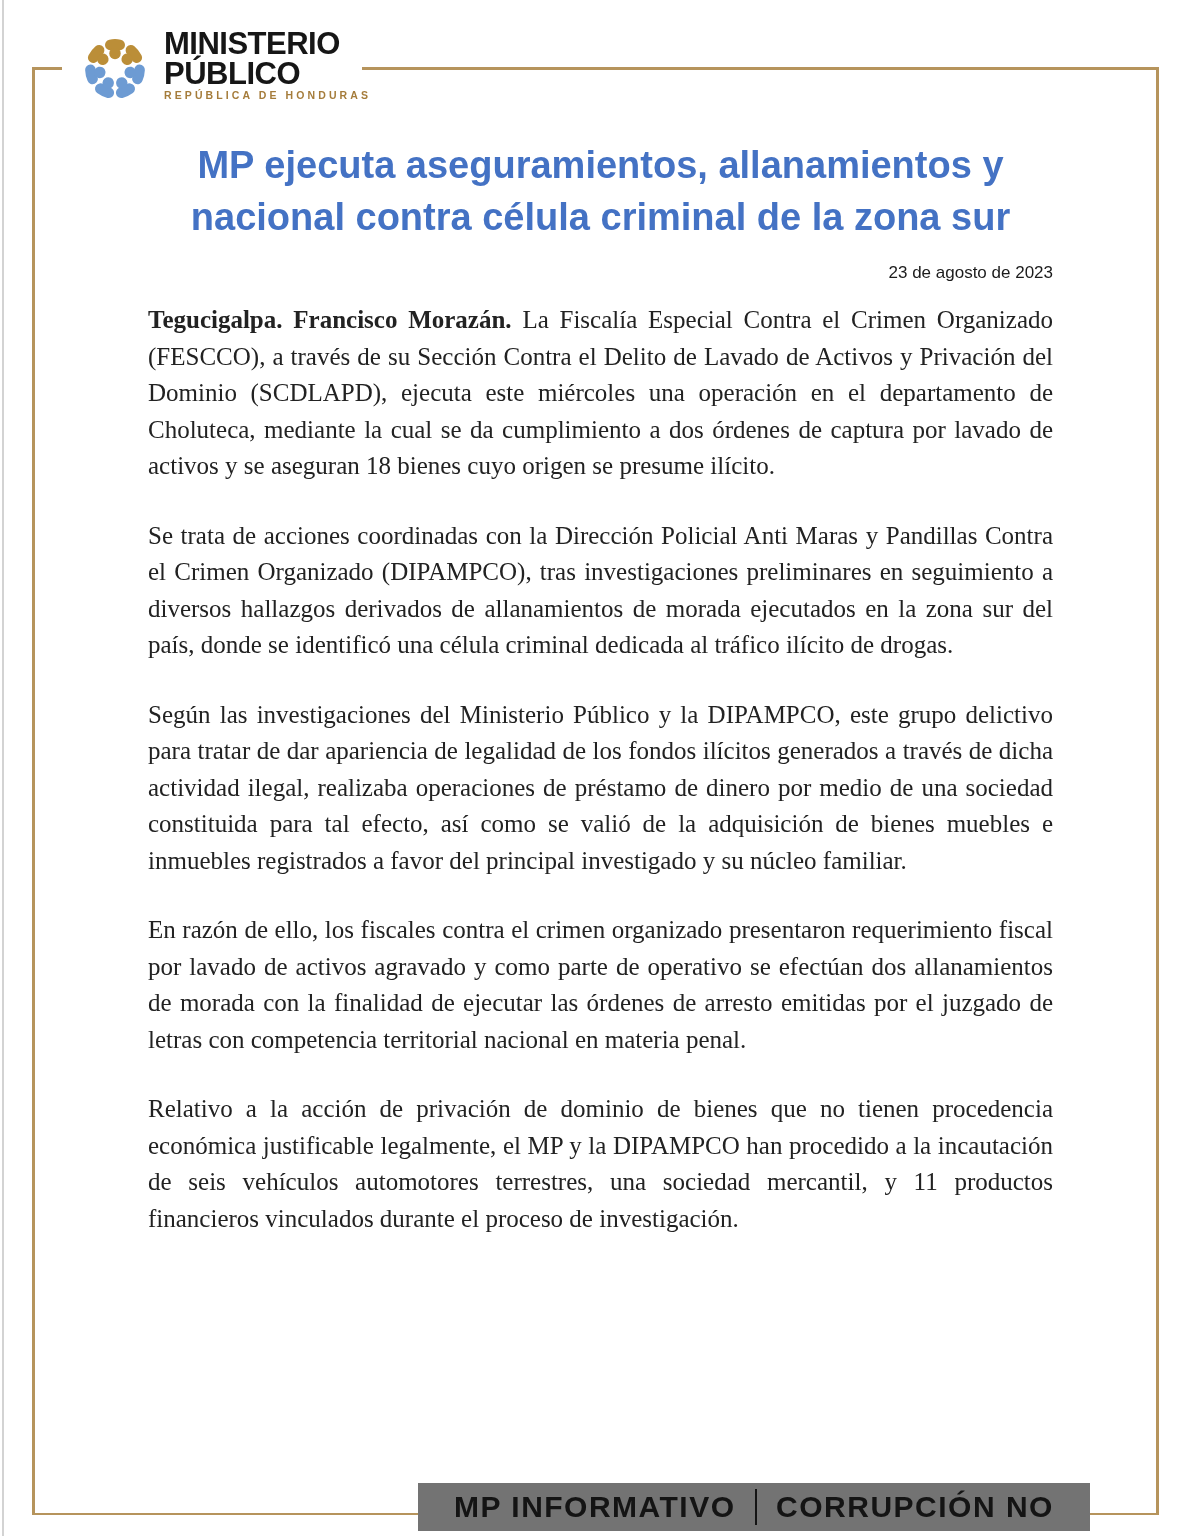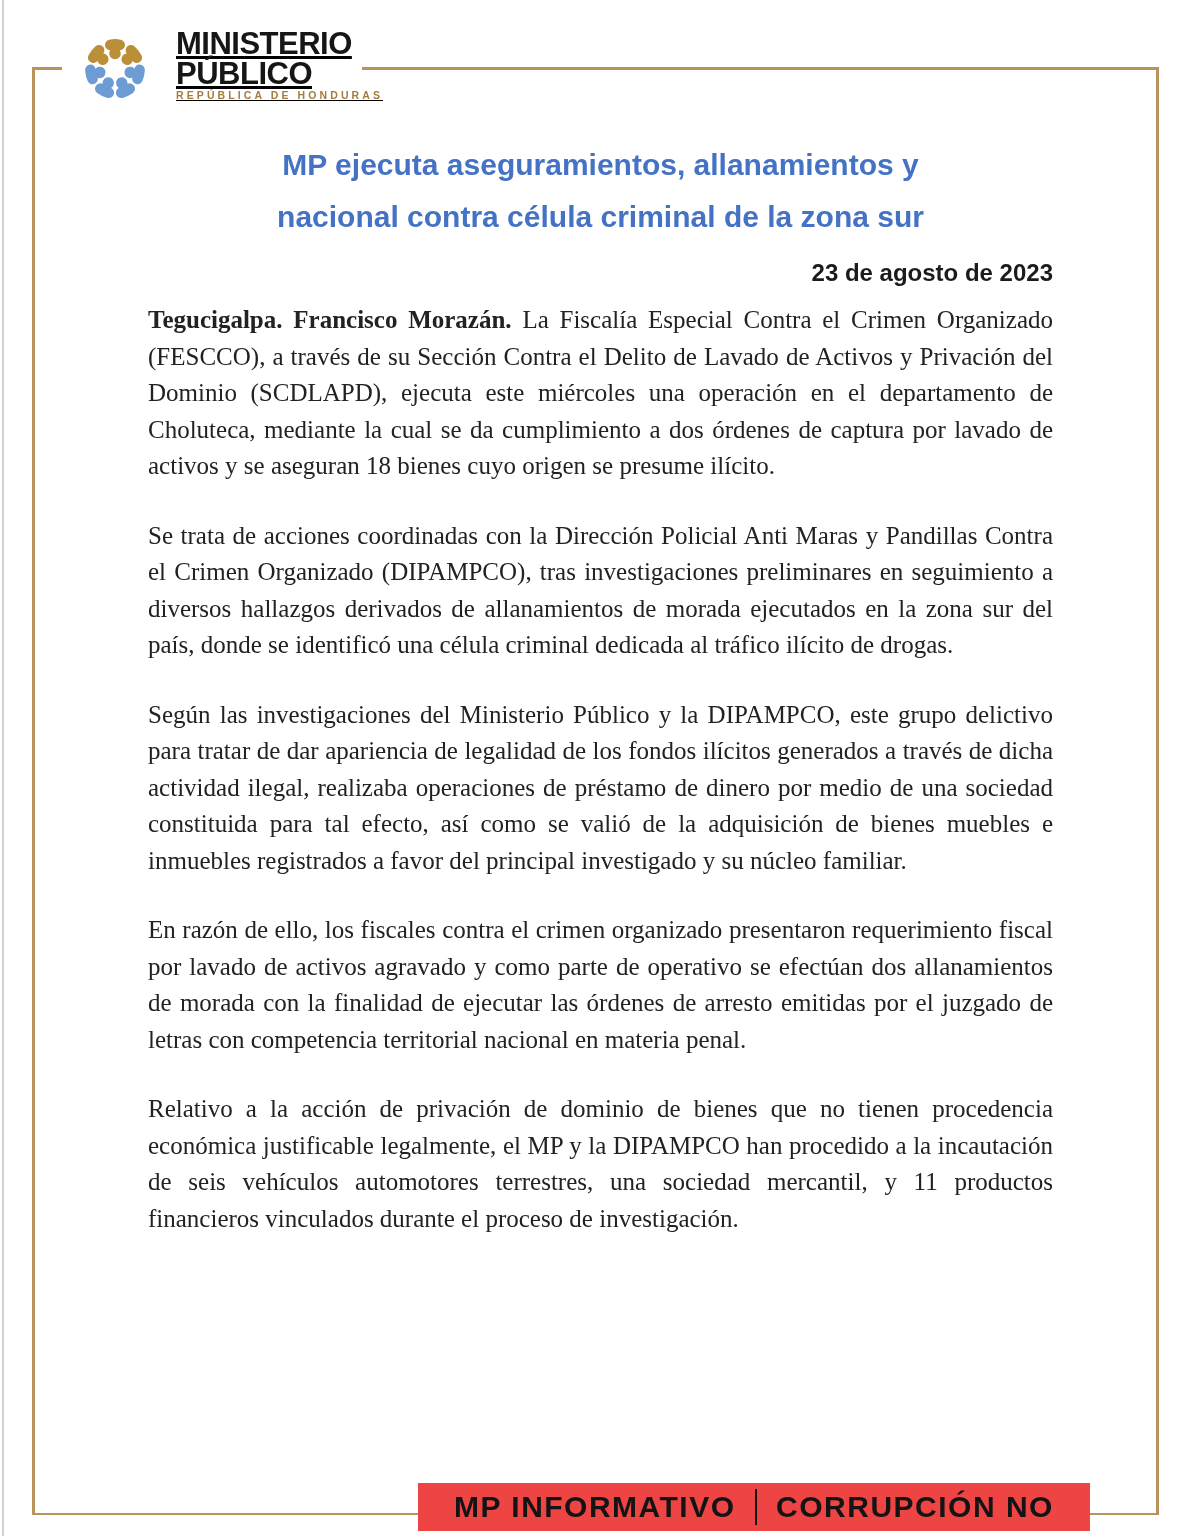--- a/index.html
+++ b/index.html
@@ -23,58 +23,58 @@
   .frame-left   { left: 32px;  top: 67px;     width: 2.5px;  height: 1448px; }
   .frame-right  { left: 1156px;top: 67px;     width: 2.5px;  height: 1448px; }
   .frame-bottom { left: 32px;  top: 1512.5px; width: 1127px; height: 2.5px; }
 
   
   .logo-block {
     position: absolute; left: 62px; top: 10px; width: 300px; height: 108px;
     background: #ffffff;
   }
   .logo-emblem { position: absolute; left: 12px; top: 16px; }
-  .logo-text { position: absolute; left: 114px; top: 19px; text-decoration: underline; }
+  .logo-text { position: absolute; left: 102px; top: 19px; }
   .logo-name {
     font-size: 31px; font-weight: 700; color: #161616;
     line-height: 30px; letter-spacing: -0.5px; white-space: nowrap;
   }
   .logo-sub {
     font-size: 10.5px; font-weight: 700;
     color: #a57c3b; letter-spacing: 3.1px; white-space: nowrap;
   }
 
   .title {
     position: absolute; left: 148px; top: 139px; width: 905px; margin: 0;
-    text-align: center; font-size: 30px; font-weight: 700;
+    text-align: center; font-size: 38px; font-weight: 700;
     line-height: 52px; color: #4472c4;
   }
   .title span { display: block; }
 
   .date-line {
     position: absolute; left: 148px; top: 258px; width: 905px;
-    text-align: right; font-size: 24px; font-weight: 700;
+    text-align: right; font-size: 17px; font-weight: 400;
     line-height: 30px; color: #1b1b1b;
   }
 
   .article {
     position: absolute; left: 148px; top: 302px; width: 905px;
     color: #222222;
     font-family: Liberation Serif, serif;
   }
   .article p {
     margin: 0 0 33px 0;
     font-size: 25px; line-height: 36.5px; text-align: justify;
     text-justify: inter-word;
   }
   .article p strong { font-weight: 700; }
 
   .footer-banner {
     position: absolute; left: 418px; top: 1483px; height: 48px;
-    background: #ef4444; display: flex; align-items: center;
+    background: #737373; display: flex; align-items: center;
     padding: 0 36px;
   }
   .footer-label {
     font-size: 30px; font-weight: 700; color: #141414;
     letter-spacing: 1.5px; white-space: nowrap;
   }
   .footer-divider {
     width: 2.5px; height: 36px; background: #141414; margin: 0 19px;
   }
 </style>

